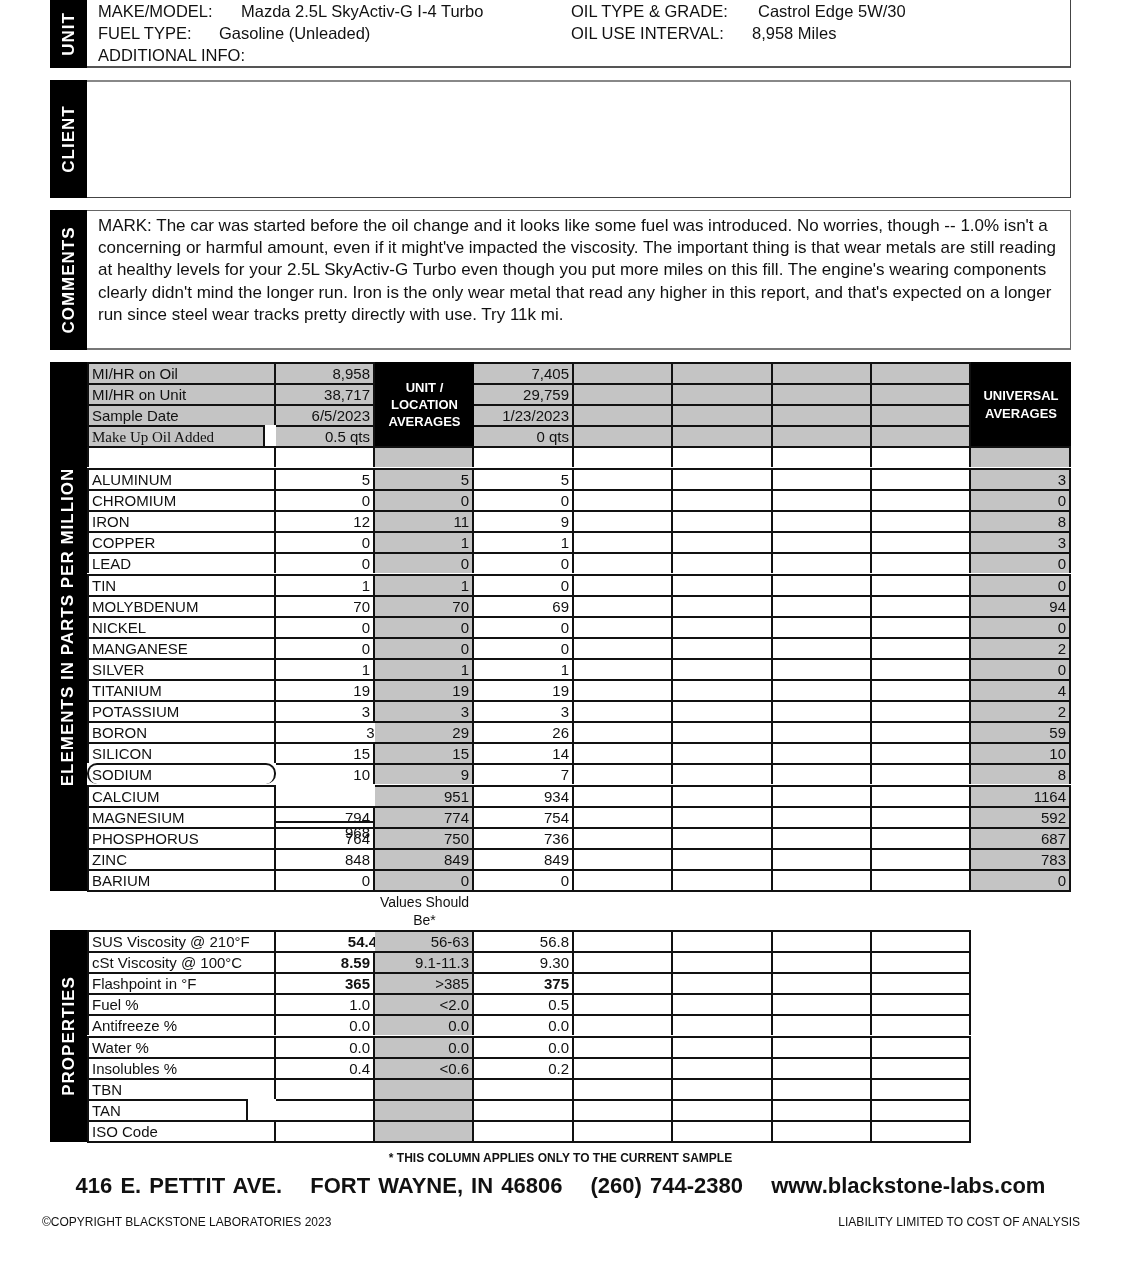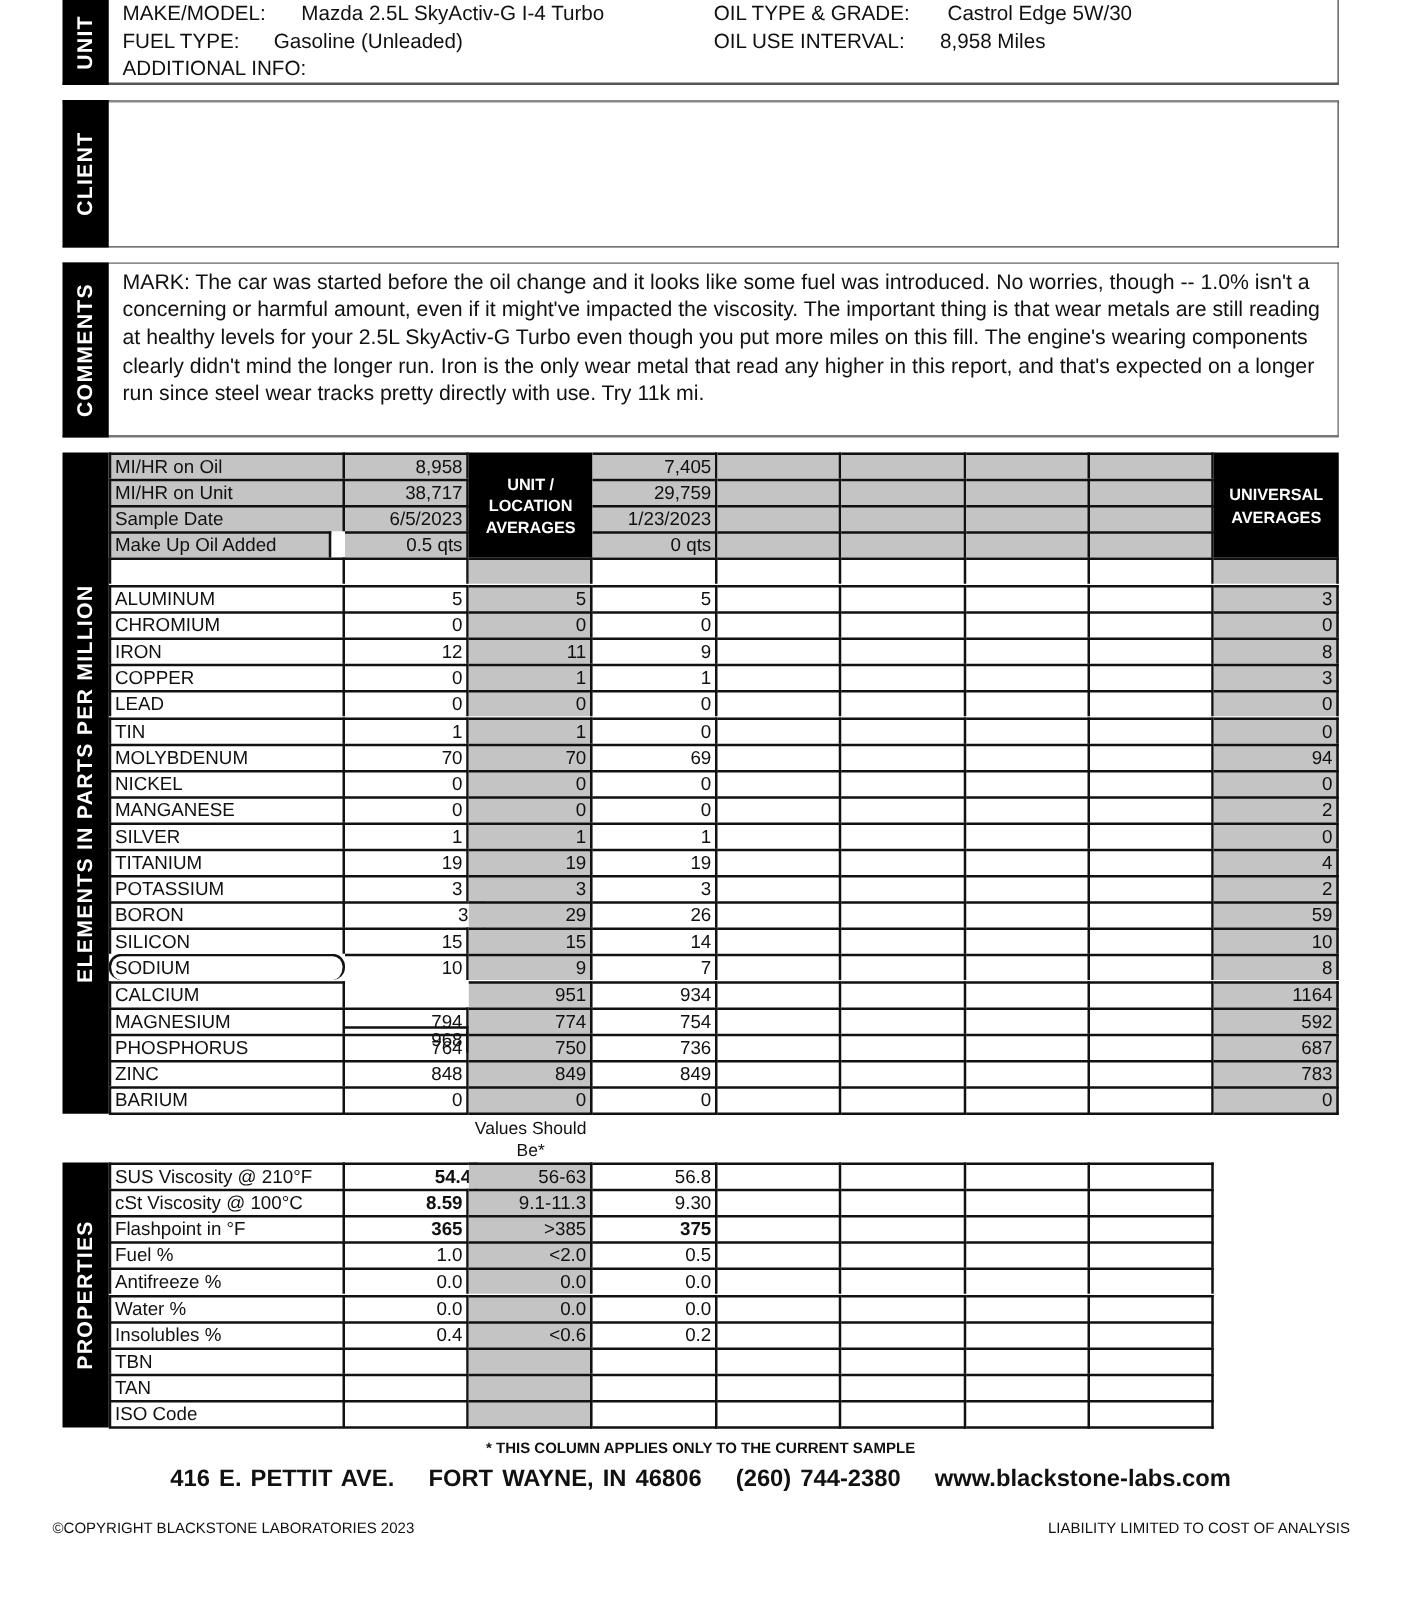--- a/index.html
+++ b/index.html
@@ -49,21 +49,21 @@
 
   .black-block { position: absolute; background: #000; color: #fff; font-weight: bold;
     font-size: 13px; text-align: center; display: flex; align-items: center; justify-content: center; line-height: 17px; }
 
   .vs-header { position: absolute; left: 375px; top: 893px; width: 99px; text-align: center;
     font-size: 14px; line-height: 18px; }
 
   .footnote { position: absolute; left: 0; width: 1121px; text-align: center; top: 1151px;
     font-size: 12px; font-weight: bold; }
   .address { position: absolute; left: 0; width: 1121px; top: 1173px; text-align: center;
-    font-size: 19px; font-weight: bold; word-spacing: 2px; }
+    font-size: 22px; font-weight: bold; word-spacing: 2px; }
   .address span { margin: 0 10px; }
   .copyright { position: absolute; left: 42px; top: 1215px; font-size: 12px; }
   .liability { position: absolute; right: 41px; top: 1215px; font-size: 12px; }
 </style>
 </head>
 <body>
 
 <div id="unit-box"></div>
 <div id="unit-label" class="side-label">
     <span>UNIT</span>
@@ -142,21 +142,21 @@
 <div class="row" style="top: 404px;">
     <div class="cell name gray" style="left: 0px; width: 189px; border-left: 2px solid rgb(17, 17, 17);">Sample Date</div>
     <div class="cell num gray" style="left: 189px; width: 99px;">6/5/2023</div>
     <div class="cell num gray" style="left: 387px; width: 100px;">1/23/2023</div>
     <div class="cell num gray" style="left: 487px; width: 99px;"></div>
     <div class="cell num gray" style="left: 586px; width: 100px;"></div>
     <div class="cell num gray" style="left: 686px; width: 99px;"></div>
     <div class="cell num gray" style="left: 785px; width: 99px;"></div>
   </div>
 <div class="row" style="top: 425px;">
-    <div class="cell name gray" style="left: 0px; width: 178px; border-left: 2px solid rgb(17, 17, 17);">Make Up Oil Added</div>
+    <div class="cell name gray" style="left: 0px; width: 178px; border-left: 2px solid rgb(17, 17, 17); font-family: Liberation Serif, serif;">Make Up Oil Added</div>
     <div class="cell num gray" style="left: 189px; width: 99px;">0.5 qts</div>
     <div class="cell num gray" style="left: 387px; width: 100px;">0 qts</div>
     <div class="cell num gray" style="left: 487px; width: 99px;"></div>
     <div class="cell num gray" style="left: 586px; width: 100px;"></div>
     <div class="cell num gray" style="left: 686px; width: 99px;"></div>
     <div class="cell num gray" style="left: 785px; width: 99px;"></div>
   </div>
 <div class="row" style="top: 446px;">
     <div class="cell name" style="left: 0px; width: 189px; border-left: 2px solid rgb(17, 17, 17);"></div>
     <div class="cell num" style="left: 189px; width: 99px;"></div>
@@ -462,21 +462,21 @@
     <div class="cell name" style="left: 0px; width: 189px; border-left: 2px solid rgb(17, 17, 17);">TBN</div>
     <div class="cell num" style="left: 189px; width: 99px;"></div>
     <div class="cell num gray" style="left: 288px; width: 99px;"></div>
     <div class="cell num" style="left: 387px; width: 100px;"></div>
     <div class="cell num" style="left: 487px; width: 99px;"></div>
     <div class="cell num" style="left: 586px; width: 100px;"></div>
     <div class="cell num" style="left: 686px; width: 99px;"></div>
     <div class="cell num" style="left: 785px; width: 99px;"></div>
   </div>
 <div class="row" style="top: 1098.8px;">
-    <div class="cell name" style="left: 0px; width: 189px; border-left: 2px solid rgb(17, 17, 17);">TAN</div>
+    <div class="cell name" style="left: 0px; width: 161px; border-left: 2px solid rgb(17, 17, 17);">TAN</div>
     <div class="cell num" style="left: 189px; width: 99px;"></div>
     <div class="cell num gray" style="left: 288px; width: 99px;"></div>
     <div class="cell num" style="left: 387px; width: 100px;"></div>
     <div class="cell num" style="left: 487px; width: 99px;"></div>
     <div class="cell num" style="left: 586px; width: 100px;"></div>
     <div class="cell num" style="left: 686px; width: 99px;"></div>
     <div class="cell num" style="left: 785px; width: 99px;"></div>
   </div>
 <div class="row" style="top: 1119.9px;">
     <div class="cell name" style="left: 0px; width: 189px; border-left: 2px solid rgb(17, 17, 17); border-bottom: 2px solid rgb(17, 17, 17); height: 23px;">ISO Code</div>

